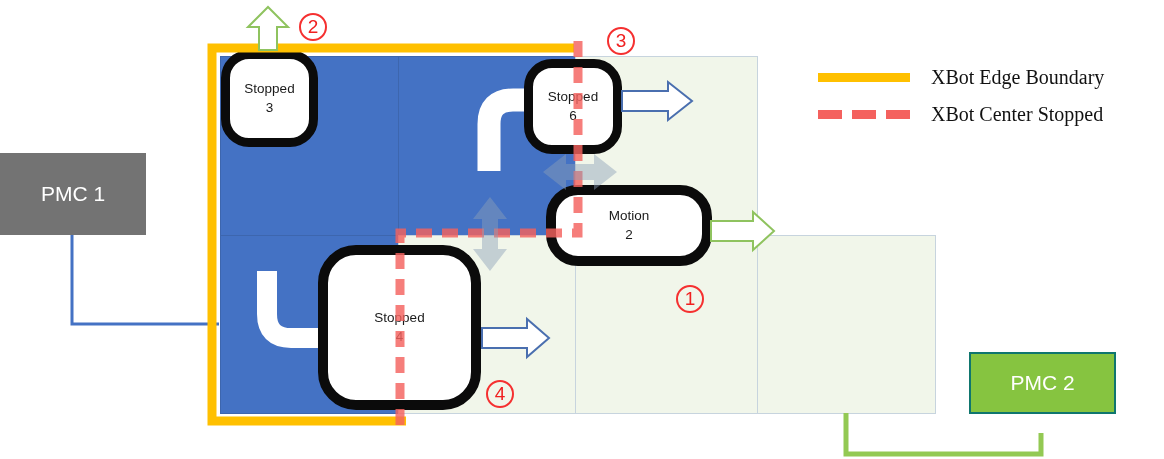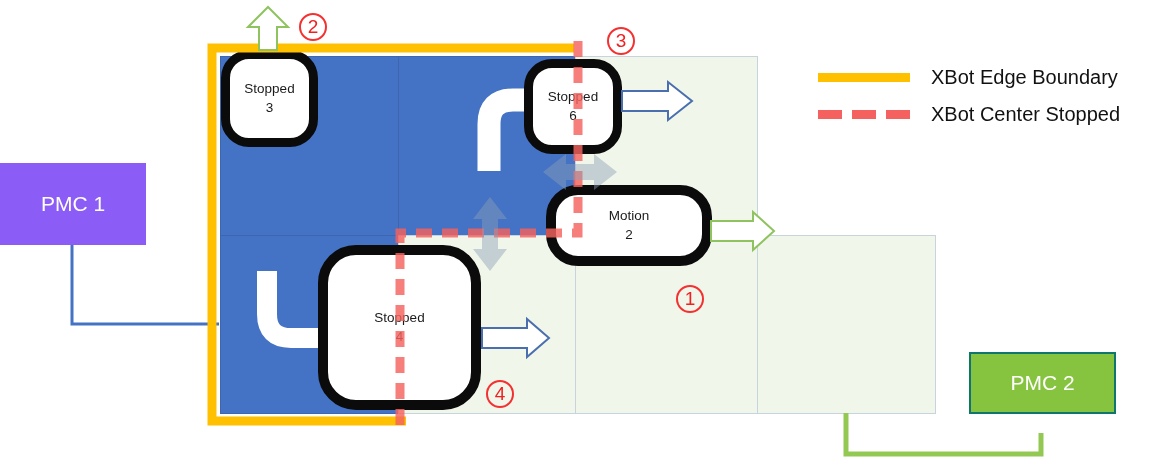--- a/index.html
+++ b/index.html
@@ -20,23 +20,23 @@
   .svg-over{z-index:4;}
   .circ{
     position:absolute;z-index:5;width:28px;height:28px;border:2px solid #F53030;
     border-radius:50%;color:#F02020;font-size:19px;display:flex;align-items:center;
     justify-content:center;box-sizing:border-box;background:transparent;
   }
   .pmc{
     position:absolute;z-index:5;display:flex;align-items:center;justify-content:center;
     color:#ffffff;font-size:21px;box-sizing:border-box;
   }
-  #pmc1{left:0px;top:153px;width:146px;height:82px;background:#8b5cf6;margin-top:10px;}
+  #pmc1{left:0px;top:153px;width:146px;height:82px;background:#737373;}
   #pmc2{left:969px;top:352px;width:147px;height:62px;background:#86C440;border:2px solid #0f766e;}
-  .legend{position:absolute;z-index:5;left:818px;top:64px;display:flex;flex-direction:column;gap:11px;}
+  .legend{position:absolute;z-index:5;left:818px;top:64px;display:flex;flex-direction:column;gap:11px;font-family:Liberation Serif, serif;}
   .legend-row{display:flex;align-items:center;gap:21px;height:26px;}
   .swatch{width:92px;display:flex;align-items:center;}
   .swatch-solid{height:9px;width:92px;background:#FFC000;}
   .swatch-dashes{display:flex;gap:10px;}
   .swatch-dashes span{display:block;width:24px;height:9px;background:#F4615E;}
   .legend-label{color:#111;font-size:20px;white-space:nowrap;}
   
   #stopped3{left:221px;top:50px;width:97px;height:97px;border-radius:28px;}
   #stopped6{left:524px;top:59px;width:98px;height:95px;border-radius:28px;}
   #motion2{left:546px;top:185px;width:166px;height:81px;border-width:10px;border-radius:32px;}

